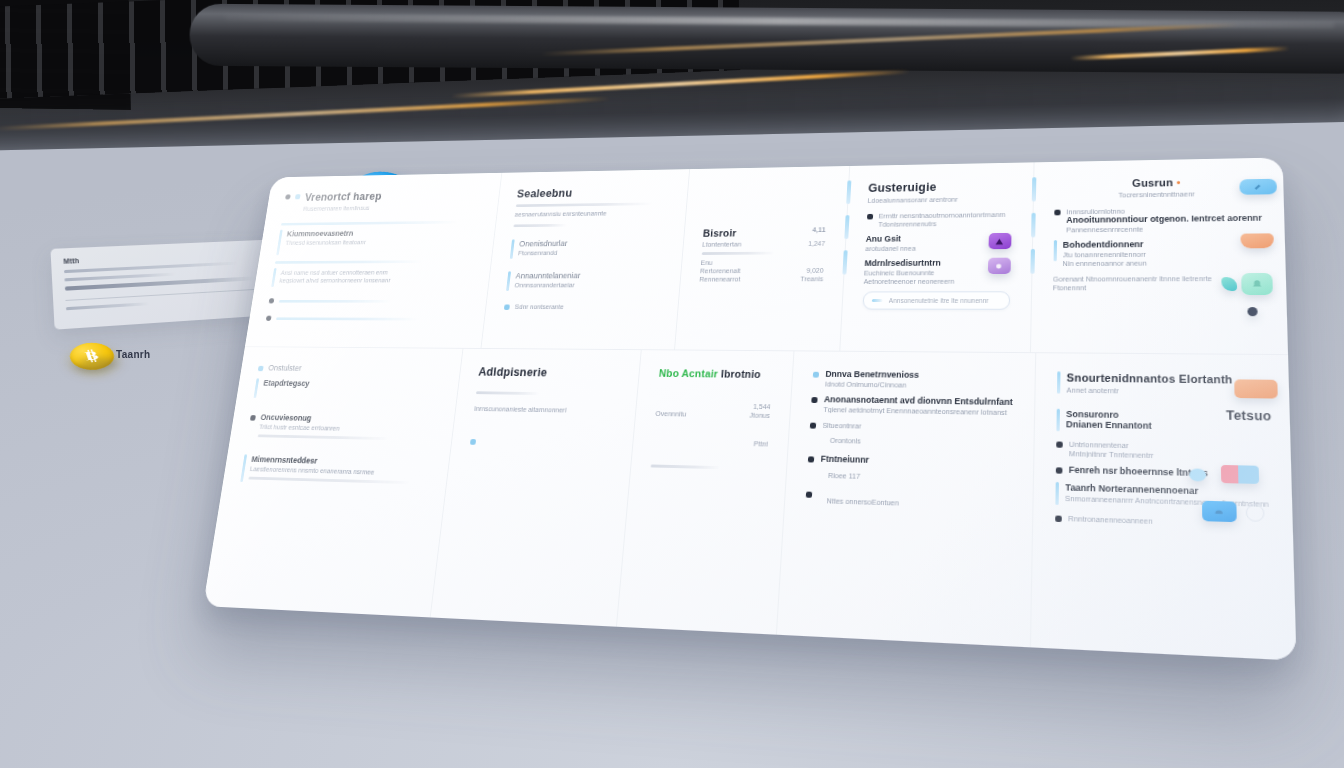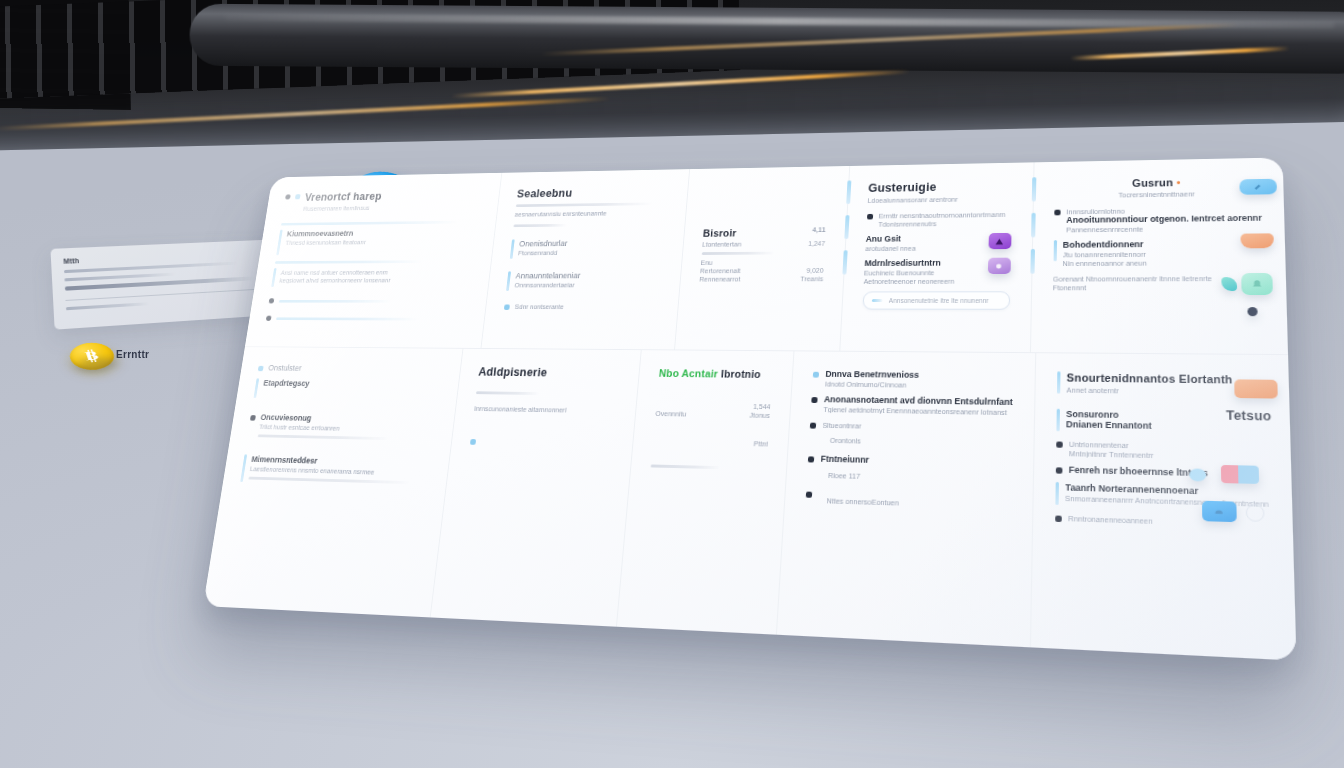--- a/index.html
+++ b/index.html
@@ -301,21 +301,21 @@
     </svg>
   </div>
 
   <div class="badge badge-gold">
     <svg viewBox="0 0 24 24" aria-hidden="true">
       <text x="12" y="18" font-size="17" font-weight="bold" text-anchor="middle" fill="#ffffff" font-family="Liberation Serif, serif">B</text>
       <rect x="10" y="3" width="1.4" height="18" fill="#ffffff"></rect>
       <rect x="13" y="3" width="1.4" height="18" fill="#ffffff"></rect>
     </svg>
   </div>
-  <div class="badge-label gold-label">Errnttr</div>
+  <div class="badge-label gold-label">Taanrh</div>
 
   <div class="card-wrap">
     <div class="card">
 
       <div class="card-top">
 
         <div class="col col-a">
           <div class="row" style="margin-bottom:2px">
             <span class="dot round"></span>
             <span class="dot blue"></span>

